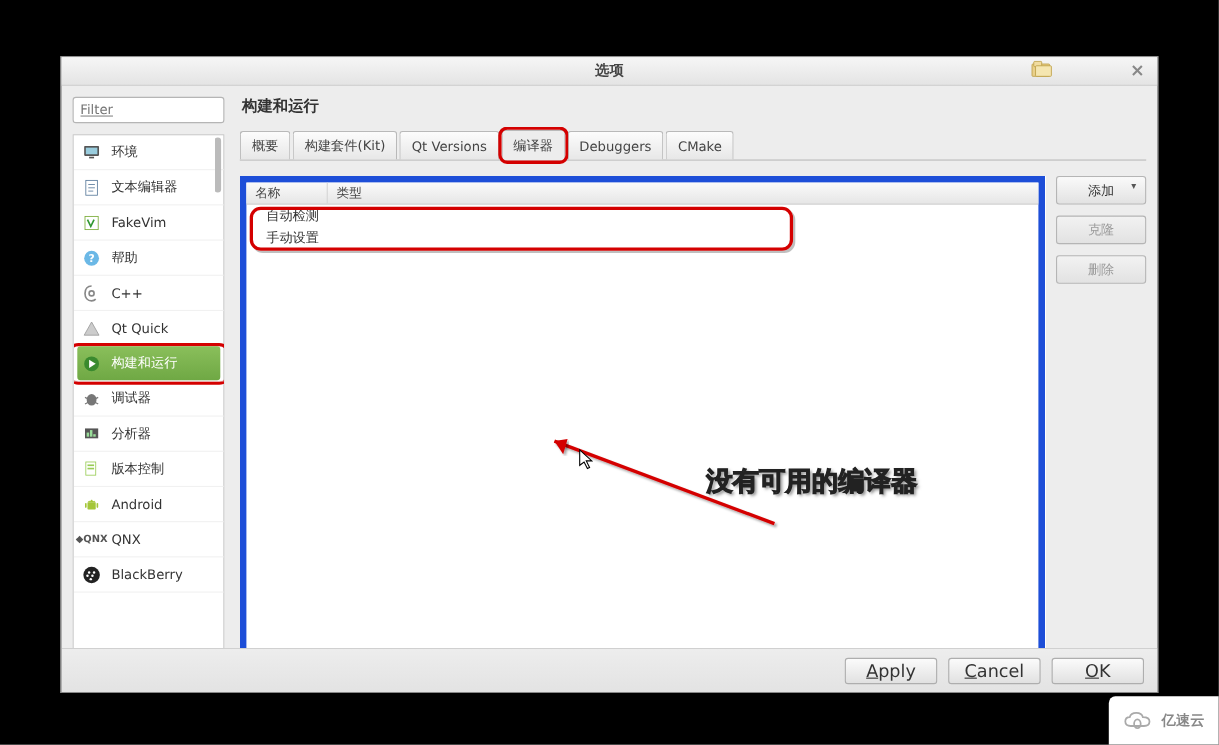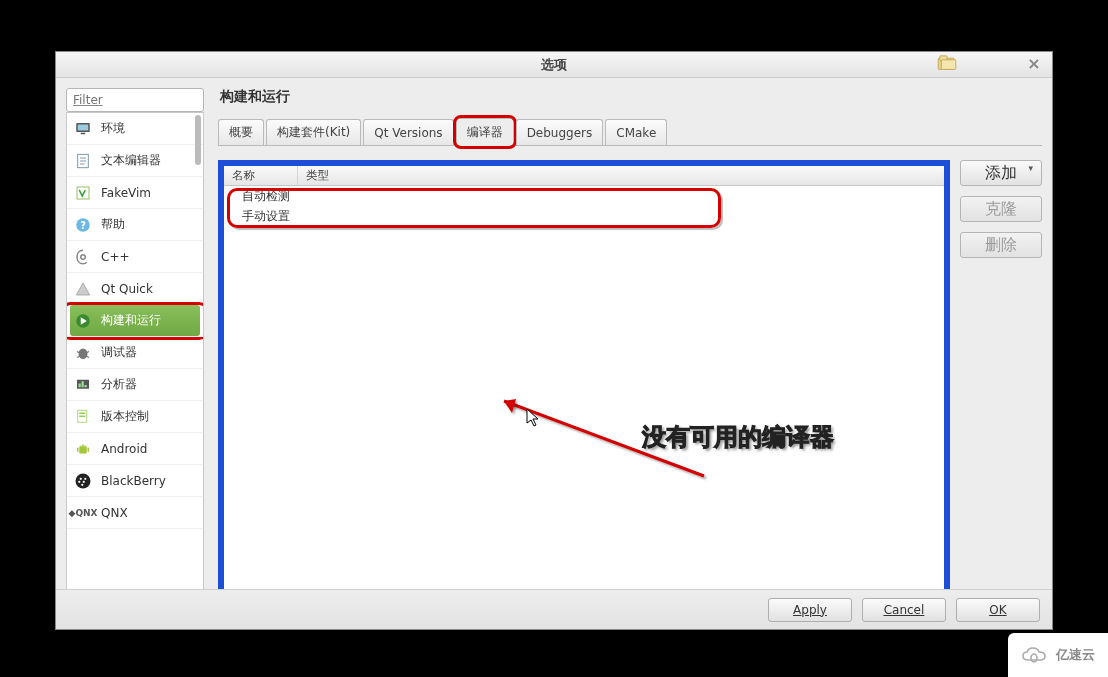--- a/index.html
+++ b/index.html
@@ -14,21 +14,21 @@
   background: linear-gradient(#f6f6f6,#e4e4e4); color: #444; position: relative;
   border-bottom: 1px solid #ccc;
 }
 .titlebar .folder-ico { position: absolute; right: 95px; top: 3px; width: 20px; height: 16px; }
 .titlebar .close-btn { position: absolute; right: 6px; top: 0; width: 24px; height: 24px; font-size: 16px; color: #888; cursor: pointer; display: flex; align-items: center; justify-content: center; }
 
 .body { display: flex; height: 536px; padding: 10px 10px 0 10px; gap: 14px; }
 
 .sidebar { width: 138px; display: flex; flex-direction: column; }
 .filter-in { height: 24px; border: 1px solid #b5b5b5; border-radius: 3px; padding: 0 6px; font-size: 12px; color: #888; background: #fff; text-decoration: underline; }
-.side-list { flex: 1; margin-top: 0; background: #fff; border: 1px solid #c9c9c9; overflow: hidden; position: relative; }
+.side-list { flex: 1; margin-top: 10px; background: #fff; border: 1px solid #c9c9c9; overflow: hidden; position: relative; }
 .side-scroll { overflow-y: hidden; height: 100%; }
 .side-list::after { content: ""; position: absolute; right: 2px; top: 2px; width: 6px; height: 50px; background: #bbb; border-radius: 3px; }
 .side-item { display: flex; align-items: center; height: 32px; padding: 0 6px; font-size: 12px; color: #333; gap: 8px; border-bottom: 1px solid #f1f1f1; cursor: pointer; }
 .side-item.selected { color: #fff; }
 .ico { width: 20px; height: 20px; display: flex; align-items: center; justify-content: center; }
 
 .selected-wrap { position: relative; }
 .red-ring-side { position: absolute; inset: -3px -6px; border: 3px solid #d40000; border-radius: 10px; pointer-events: none; }
 .sel-bg { position: absolute; left: 3px; right: 3px; top: 0; bottom: 0; background: linear-gradient(#8abf5b,#6fa844); border-radius: 3px; z-index: -1; }
 
@@ -46,35 +46,35 @@
 .table-pane { flex: 1; background: #fff; border: 6px solid #1d4ed8; display: flex; flex-direction: column; position: relative; }
 .th-row { display: flex; height: 20px; background: linear-gradient(#fafafa,#e6e6e6); border-bottom: 1px solid #c5c5c5; font-size: 11.5px; color: #444; }
 .th-row .th { padding: 0 8px; display: flex; align-items: center; border-right: 1px solid #d5d5d5; }
 .th-row .th:first-child { width: 74px; }
 .th-row .th:last-child { flex: 1; border-right: none; }
 .tb-row { height: 20px; font-size: 12px; color: #333; padding: 0 18px; display: flex; align-items: center; }
 .red-ring-rows { position: absolute; left: 3px; top: 22px; width: 494px; height: 40px; border: 3px solid #d40000; border-radius: 10px; pointer-events: none; box-shadow: 2px 2px 0 rgba(0,0,0,.25); }
 
 .btn-col { width: 82px; display: flex; flex-direction: column; gap: 10px; }
 .btn-col button { height: 26px; border: 1px solid #b5b5b5; border-radius: 3px; background: linear-gradient(#fafafa,#e2e2e2);
-  font-size: 16px; color: #333; cursor: pointer; position: relative; }
+  font-size: 12px; color: #333; cursor: pointer; position: relative; }
 .btn-col button:disabled { color: #9b9b9b; cursor: default; background: linear-gradient(#f2f2f2,#e2e2e2); font-family: Liberation Serif, serif; }
 .btn-col .add-btn::after { content: "▾"; position: absolute; right: 8px; font-size: 9px; color: #555; }
 
 .annotation { position: absolute; left: 250px; top: 225px; width: 280px; pointer-events: none; }
 .anno-text { position: absolute; left: 418px; top: 255px; font-size: 24px; font-weight: bold; color: #595959;
   -webkit-text-stroke: 1px #222; text-shadow: 2px 2px 3px rgba(0,0,0,.5); white-space: nowrap; pointer-events: none; }
 
 .cursor { position: absolute; left: 526px; top: 408px; width: 14px; height: 20px; pointer-events: none; }
 
 .footer { position: absolute; bottom: 0; left: 0; right: 0; height: 40px; border-top: 1px solid #d0d0d0;
   display: flex; justify-content: flex-end; align-items: center; gap: 10px; padding: 0 12px;
   background: linear-gradient(#ededed,#e3e3e3); }
 .footer button { width: 84px; height: 24px; border: 1px solid #aeaeae; border-radius: 3px;
-  background: linear-gradient(#fbfbfb,#e1e1e1); font-size: 12px; color: #333; cursor: pointer; text-decoration: underline; }
+  background: linear-gradient(#fbfbfb,#e1e1e1); font-size: 16px; color: #333; cursor: pointer; }
 
 .watermark { position: absolute; right: 0; bottom: 0; width: 100px; height: 44px; background: #fff;
   display: flex; align-items: center; justify-content: center; font-size: 13px; font-weight: bold; color: #888; gap: 9px; border-top-left-radius: 6px; }
 .watermark .cloud { width: 26px; height: 18px; }
 </style>
 </head>
 <body>
 
 <div class="dialog">
   <div class="titlebar">
@@ -201,35 +201,35 @@
                   <path d="M7 9 Q12 3 17 9 Z" fill="#a4c639"></path>
                   <circle cx="10" cy="7" r="1" fill="#fff"></circle>
                   <circle cx="14" cy="7" r="1" fill="#fff"></circle>
                   <rect x="4" y="10" width="2" height="6" rx="1" fill="#a4c639"></rect>
                   <rect x="18" y="10" width="2" height="6" rx="1" fill="#a4c639"></rect>
                 </svg>
               </span>
               <span>Android</span>
             </div>
           <div class="side-item">
+              <span class="ico" style="font-size:9px;font-weight:bold;color:#555">◆QNX</span>
+              <span>QNX</span>
+            </div>
+          <div class="side-item">
               <span class="ico">
                 <svg viewBox="0 0 24 24" width="18" height="18">
                   <circle cx="12" cy="12" r="10" fill="#222"></circle>
                   <circle cx="9" cy="9" r="1.5" fill="#fff"></circle>
                   <circle cx="15" cy="9" r="1.5" fill="#fff"></circle>
                   <circle cx="7" cy="13" r="1.5" fill="#fff"></circle>
                   <circle cx="13" cy="13" r="1.5" fill="#fff"></circle>
                   <circle cx="11" cy="17" r="1.5" fill="#fff"></circle>
                 </svg>
               </span>
               <span>BlackBerry</span>
-            </div>
-          <div class="side-item">
-              <span class="ico" style="font-size:9px;font-weight:bold;color:#555">◆QNX</span>
-              <span>QNX</span>
             </div>
         </div>
       </div>
     </div>
 
     <div class="main">
       <div class="page-title">构建和运行</div>
       <div class="tabs">
         <div class="tab">
             <span>概要</span>

